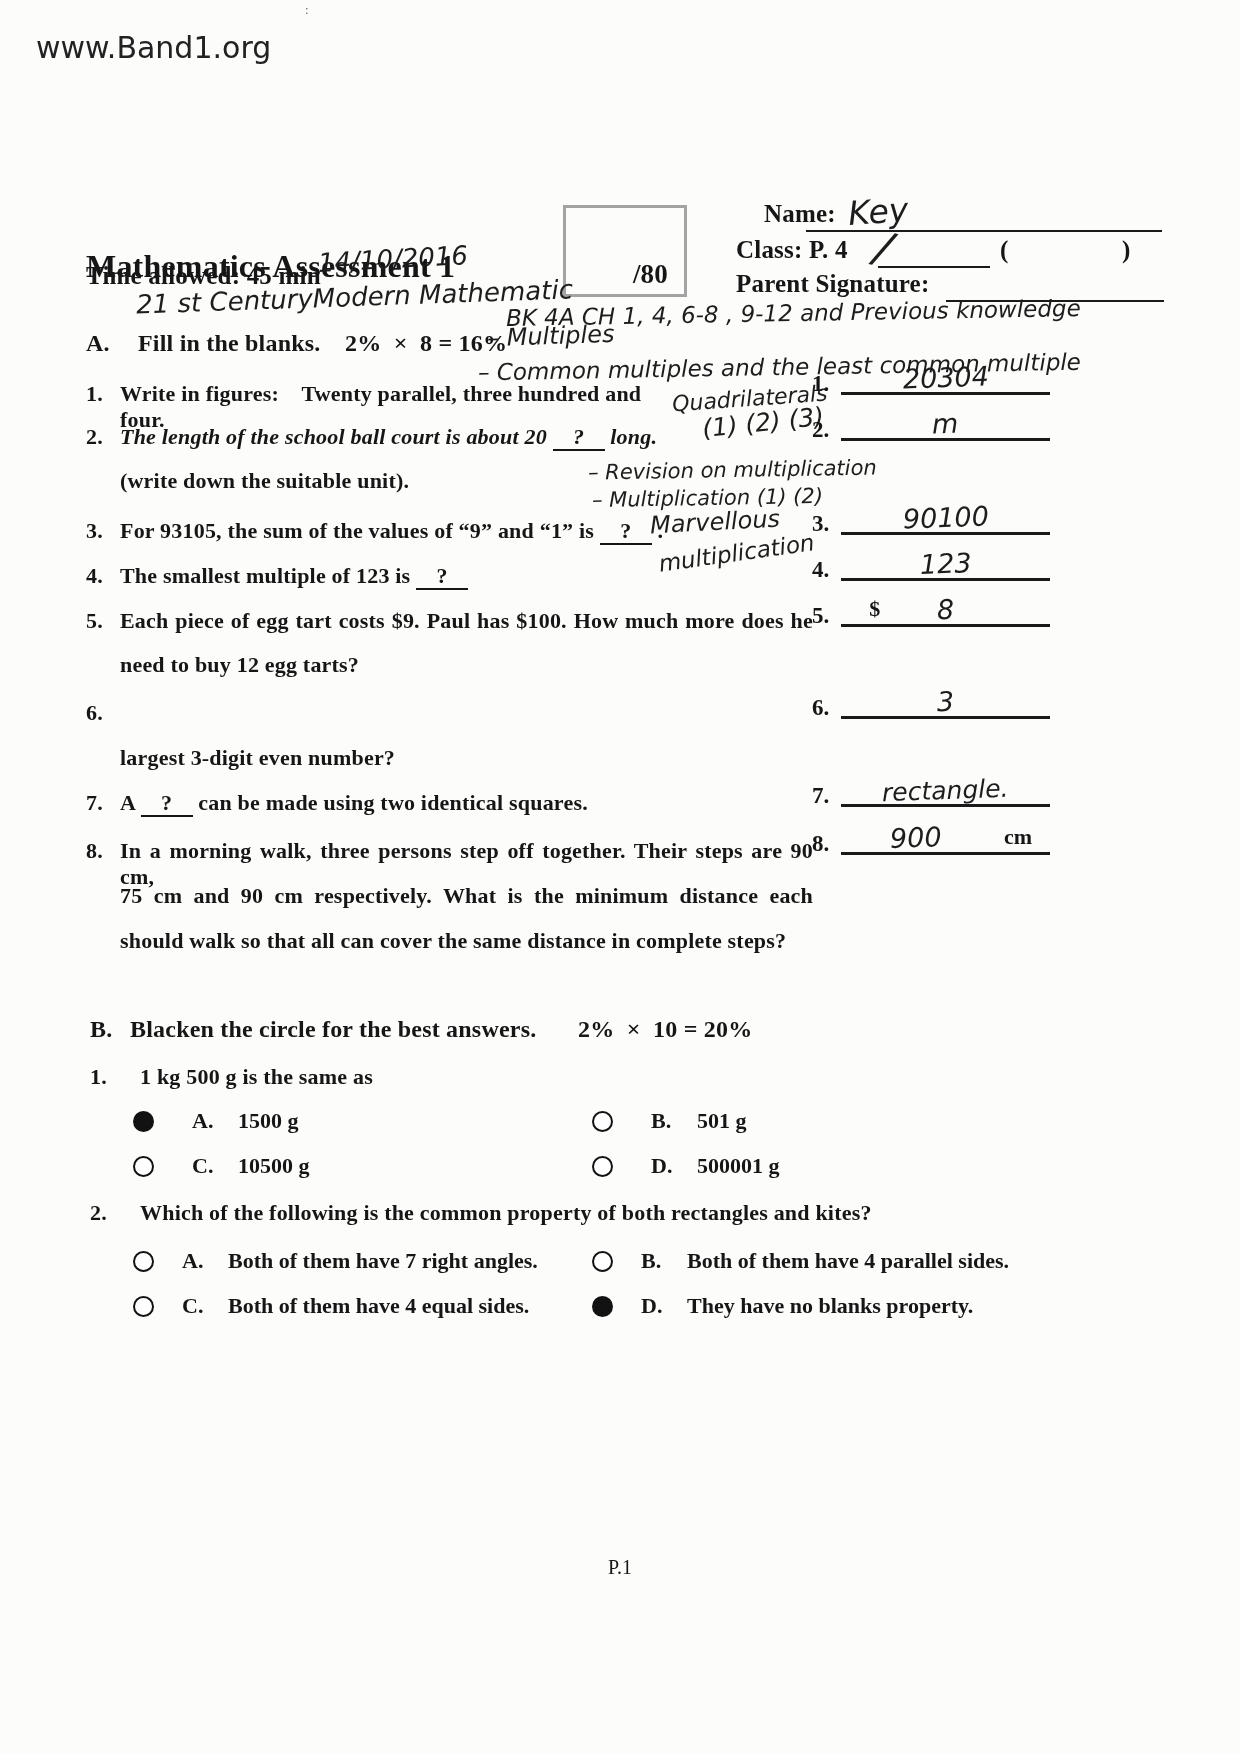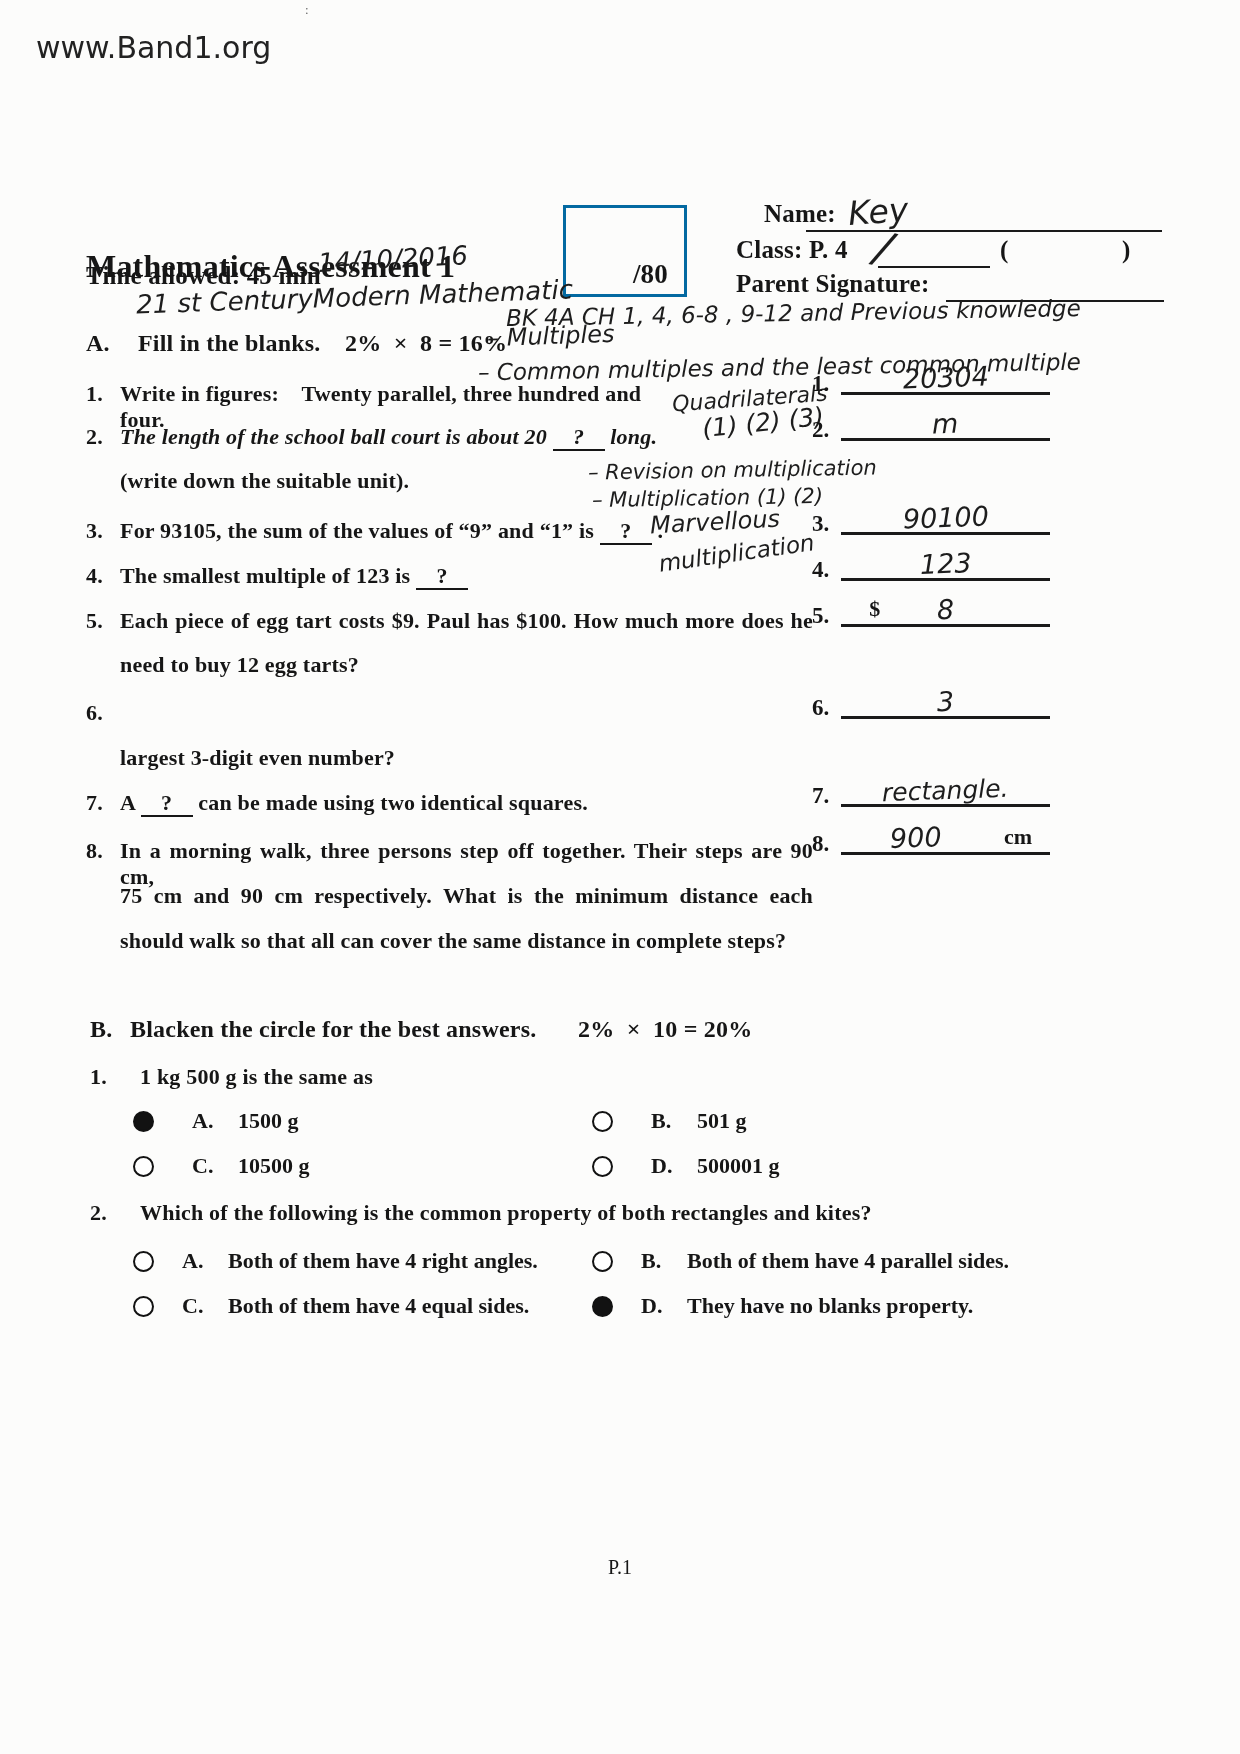--- a/index.html
+++ b/index.html
@@ -14,21 +14,21 @@
          text-align:center;font-weight:700;line-height:1;padding:0 4px 1px 4px;}
   .qtext{font-size:22px;}
   .justify{text-align:justify;text-align-last:justify;}
   .ansrow{display:flex;align-items:flex-end;width:238px;}
   .ansnum{font-size:23px;font-weight:700;margin-right:12px;line-height:1;}
   .ansline{flex:1;border-bottom:3px solid #1a1a1a;position:relative;height:40px;
            display:flex;align-items:flex-end;justify-content:center;}
   .ansval{font-size:27px;line-height:1.05;transform:rotate(-2deg);}
   .anspre{font-size:22px;font-weight:700;position:absolute;left:28px;bottom:2px;}
   .anssuf{font-size:22px;font-weight:700;position:absolute;right:18px;bottom:2px;}
-  .scorebox{border:3px solid #0369a1;}
+  .scorebox{border:3px solid #a3a3a3;}
   .hline{border-bottom:2.5px solid #1a1a1a;height:0;}
   .optrow{display:flex;align-items:center;}
   .circle{width:17px;height:17px;border:2.5px solid #121212;border-radius:50%;
           flex:0 0 auto;background:#fff;}
   .circle.filled{background:#121212;box-shadow:inset 2px -2px 0 #fdfdfd00;}
   .optletter{font-size:22px;font-weight:700;margin-left:38px;width:46px;}
   .opttext{font-size:22px;font-weight:700;}
   .footer{width:100%;text-align:center;font-size:20px;}
 </style>
 </head>
@@ -195,21 +195,21 @@
     <span class="optletter">D.</span>
     <span class="opttext">500001 g</span>
   </div>
 
   <div class="abs print qtext" style="left:90px;top:1200px;">2.</div>
   <div class="abs print qtext" style="left:140px;top:1200px;width:960px;">Which of the following is the common property of both rectangles and kites?</div>
 
   <div class="abs optrow" style="left:133px;top:1248px;width:450px;">
     <span class="circle"></span>
     <span class="optletter" style="margin-left:28px;">A.</span>
-    <span class="opttext">Both of them have 4 right angles.</span>
+    <span class="opttext">Both of them have 7 right angles.</span>
   </div>
   <div class="abs optrow" style="left:592px;top:1248px;width:520px;">
     <span class="circle"></span>
     <span class="optletter" style="margin-left:28px;">B.</span>
     <span class="opttext">Both of them have 4 parallel sides.</span>
   </div>
   <div class="abs optrow" style="left:133px;top:1293px;width:450px;">
     <span class="circle"></span>
     <span class="optletter" style="margin-left:28px;">C.</span>
     <span class="opttext">Both of them have 4 equal sides.</span>

